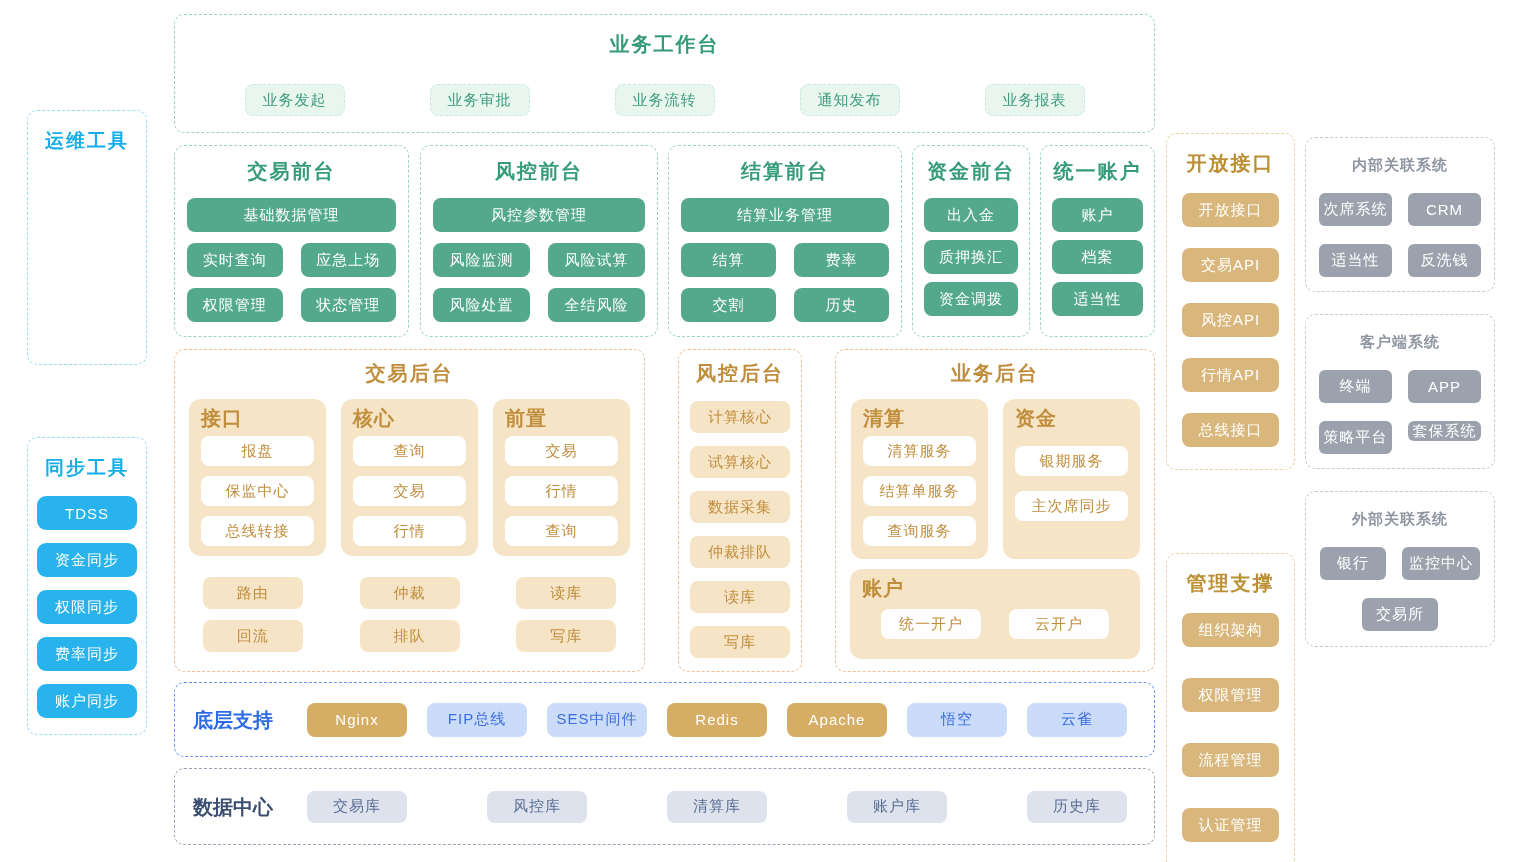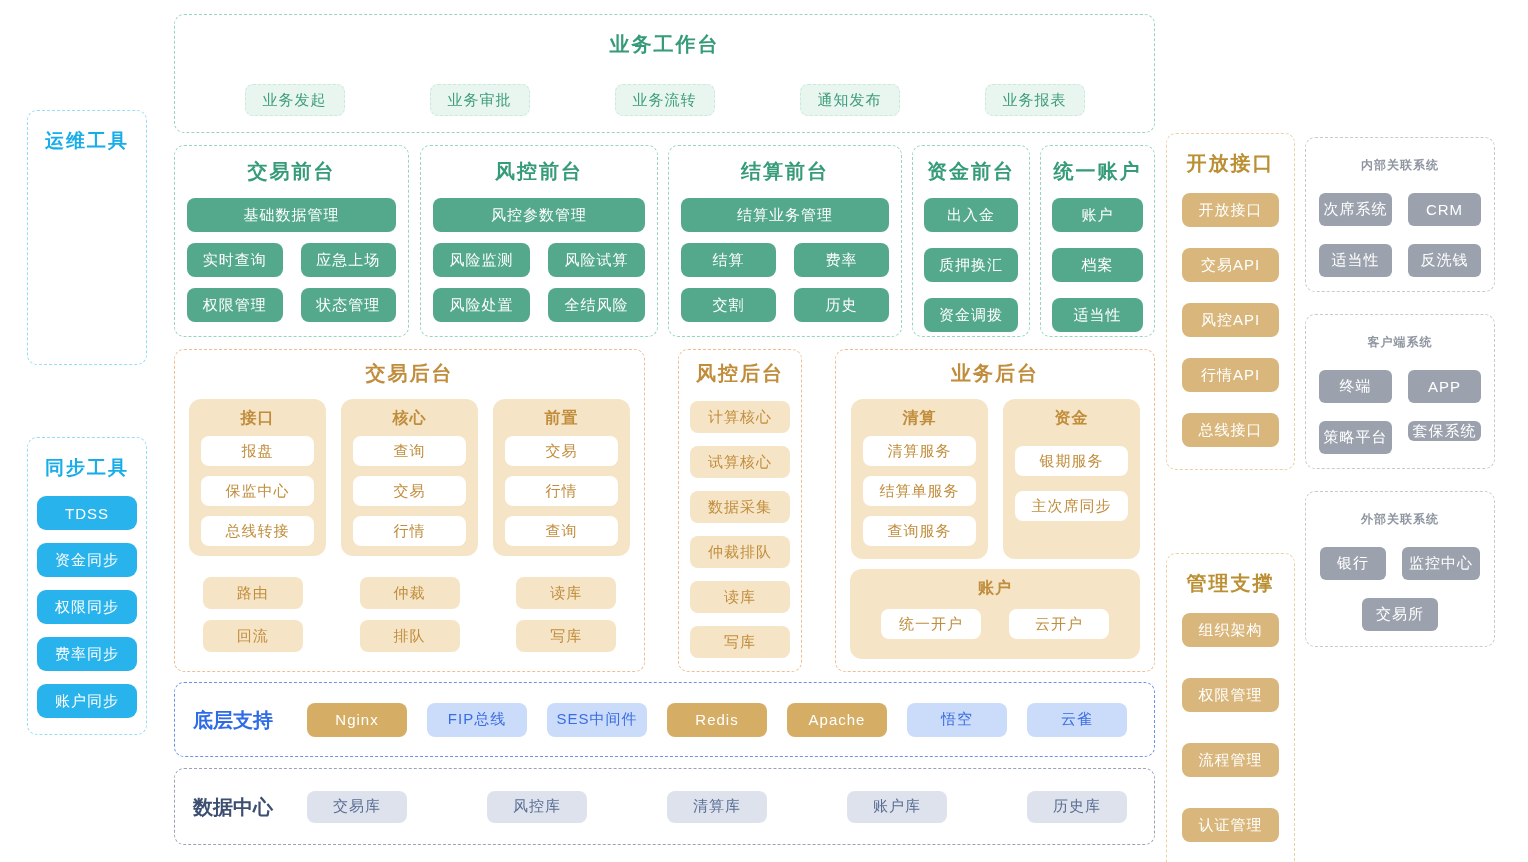--- a/index.html
+++ b/index.html
@@ -47,39 +47,39 @@
   .gap31{gap:31px;} .gap80{gap:80px;} .gap85{gap:85px;}
 
   .side-panel { left:27px; width:120px; padding-top:17px; }
   .side-panel .ttl { font-size:19px; margin-bottom:15px; }
   .side-panel .btn { width:100px; }
 
   .fp { top:145px; height:192px; padding:12px 12px 0; }
   .fp .ttl { margin-bottom:14px; }
   .fp-wide { width:100%; margin-bottom:11px; }
   .grid2 { display:grid; grid-template-columns:1fr 1fr; gap:11px 18px; }
-  .fp-stack { gap:16px; }
+  .fp-stack { gap:8px; }
 
   .bp { top:349px; height:323px; padding-top:10px; }
   .bp .ttl { margin-bottom:13px; }
   .group-tan { background:#f6e4c6; border-radius:12px; padding:8px 12px 10px; }
-  .glabel { color:#c08d3c; font-weight:bold; font-size:16px; text-align:center;
+  .glabel { color:#c08d3c; font-weight:bold; font-size:20px; text-align:left;
             line-height:22px; margin-bottom:7px; letter-spacing:1px; }
   .tb-groups { display:flex; gap:15px; padding:0 14px; align-items:flex-start; }
   .tb-extras { display:flex; gap:29px; padding:0 14px; margin-top:21px; }
   .excol { width:137px; }
 
   .band { left:174px; width:981px; display:flex; align-items:center; padding-left:18px; }
   .band .ttl { width:84px; text-align:left; margin-right:30px; letter-spacing:0; }
 
   .api-col { left:1166px; width:129px; padding-top:16px; }
   .api-col .ttl { margin-bottom:17px; }
 
   .sys { left:1305px; width:190px; padding:14px 14px 0; }
-  .sys .ttl { font-size:12px; letter-spacing:1px; margin-bottom:15px; }
+  .sys .ttl { font-size:15px; letter-spacing:1px; margin-bottom:15px; }
   .sys-grid { display:grid; grid-template-columns:73px 73px; justify-content:center;
               gap:18px 16px; }
   .sys-row { display:flex; justify-content:center; gap:16px; margin-bottom:18px; }
 </style>
 </head>
 <body>
 
 <div class="canvas">
 
   <section class="panel dashed-cyan side-panel" style="top:110px;height:255px">

